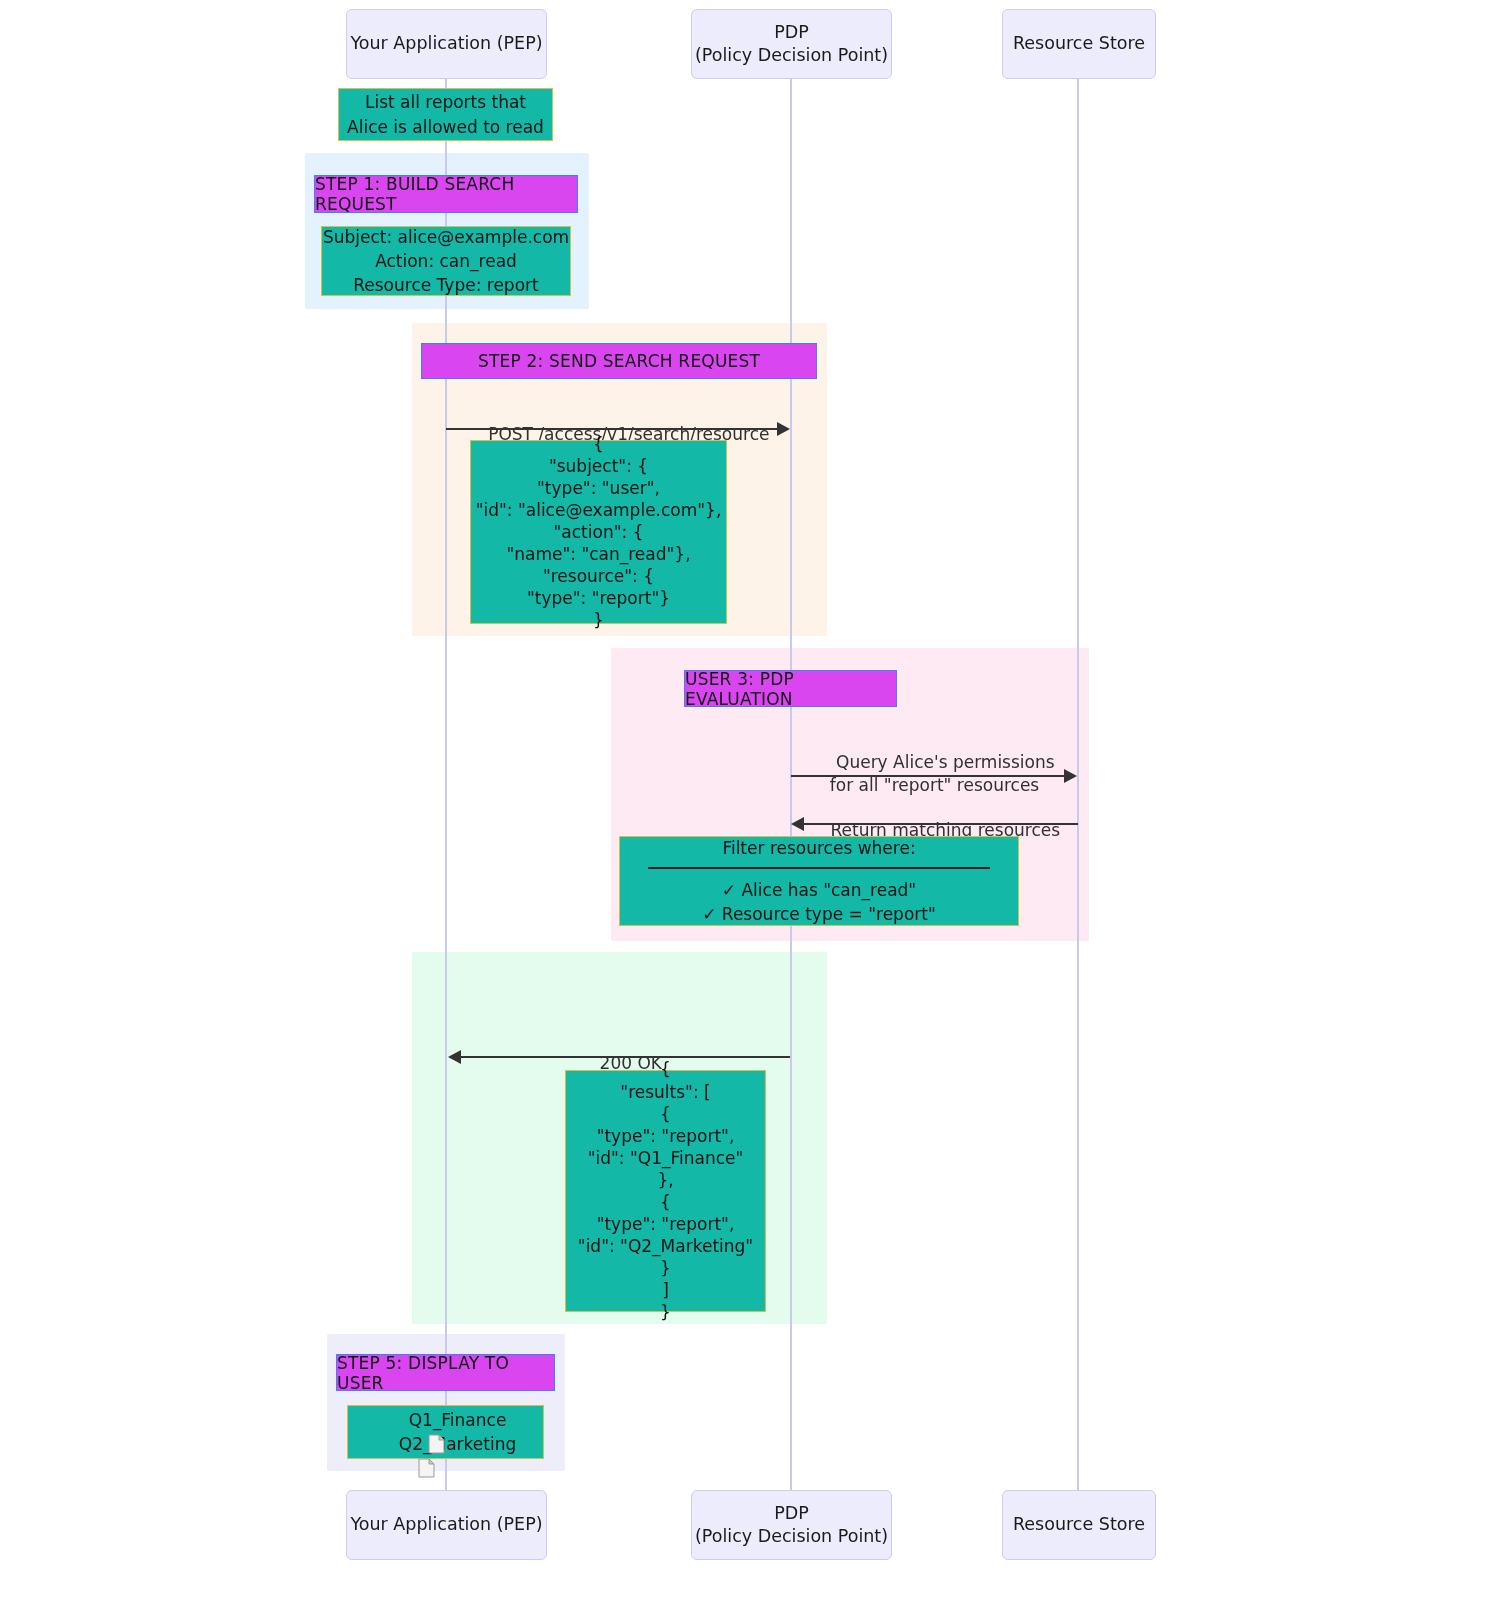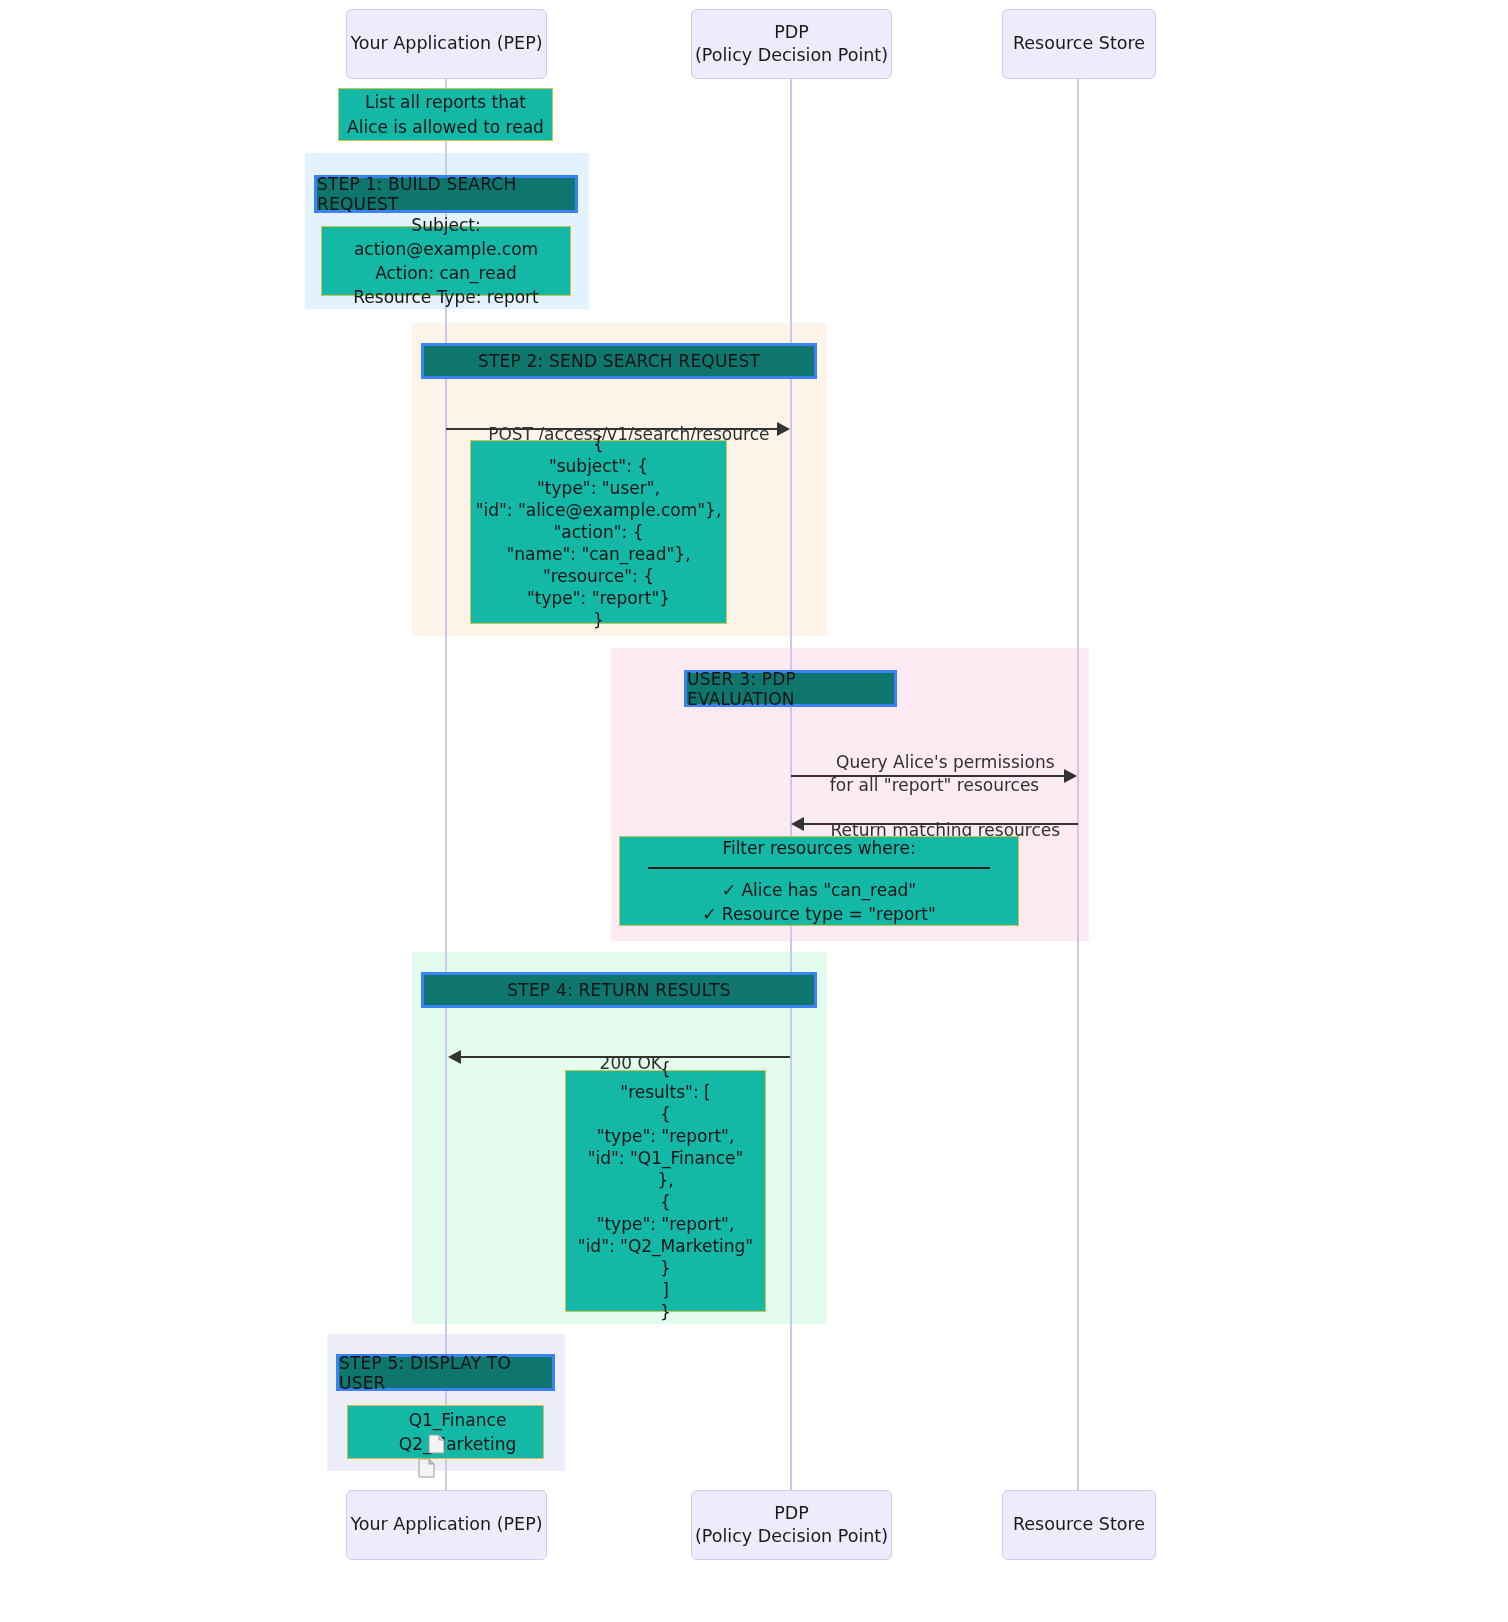--- a/index.html
+++ b/index.html
@@ -32,21 +32,21 @@
   }
   .note.mono{line-height:1.30;}
   .note .rowline{white-space:pre;}
   .note .divider{
     width:86%;height:0;border-top:2px solid #1d1d1d;margin:7px 0 9px 0;
   }
   .note .filerow{display:flex;align-items:center;gap:7px;white-space:pre;}
 
   
   .stepbanner{
-    position:absolute;background:#0f766e;border:3px solid #3b82f6;
+    position:absolute;background:#d946ef;border:1px solid #3b82f6;
     display:flex;align-items:center;justify-content:center;
     font-size:17px;color:#131313;letter-spacing:.2px;box-sizing:border-box;
   }
 
   
   .msgline{position:absolute;height:0;border-top:2px solid #333333;}
   .msglabel{
     position:absolute;text-align:center;font-size:17px;color:#303030;
     line-height:1.35;white-space:pre;
   }
@@ -102,21 +102,21 @@
 
   <div class="note" style="left:338px;top:88px;width:215px;height:53px;">
     <span style="white-space:pre-line;">List all reports that
 Alice is allowed to read</span>
   </div>
 
   <div class="stepbanner" style="left:314px;top:175px;width:264px;height:38px;">
     <span>STEP 1: BUILD SEARCH REQUEST</span>
   </div>
   <div class="note" style="left:321px;top:226px;width:250px;height:70px;">
-    <span style="white-space:pre-line;">Subject: action@example.com
+    <span style="white-space:pre-line;">Subject: alice@example.com
 Action: can_read
 Resource Type: report</span>
   </div>
 
   <div class="stepbanner" style="left:421px;top:343px;width:396px;height:36px;">
     <span>STEP 2: SEND SEARCH REQUEST</span>
   </div>
   <div class="msglabel" style="left:446px;top:400px;width:344px;">
     <span style="white-space:pre-line;">POST /access/v1/search/resource</span>
   </div>
@@ -152,23 +152,20 @@
   <div class="msgline" style="left:803px;top:823px;width:275px;"></div>
   <div class="arrowhead left" style="left:791px;top:817px;"></div>
 
   <div class="note" style="left:619px;top:836px;width:400px;height:90px;">
     <span>Filter resources where:</span>
     <span class="divider"></span>
     <span class="rowline">✓ Alice has "can_read"</span>
     <span class="rowline">✓ Resource type = "report"</span>
   </div>
 
-  <div class="stepbanner" style="left:421px;top:972px;width:396px;height:36px;">
-    <span>STEP 4: RETURN RESULTS</span>
-  </div>
   <div class="msglabel" style="left:450px;top:1029px;width:340px;">
     <span style="white-space:pre-line;">200 OK</span>
   </div>
   <div class="msgline" style="left:461px;top:1056px;width:329px;"></div>
   <div class="arrowhead left" style="left:448px;top:1050px;"></div>
 
   <div class="note mono" style="left:565px;top:1070px;width:201px;height:242px;">
     <span style="white-space:pre-line;">{
 "results": [
 {

